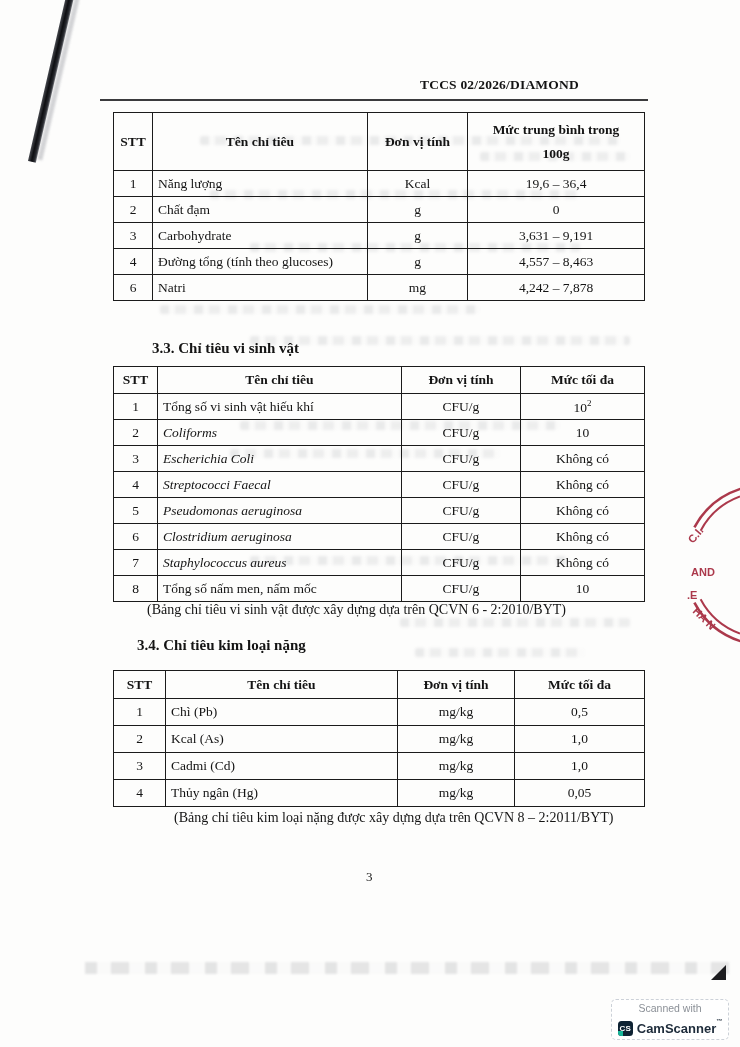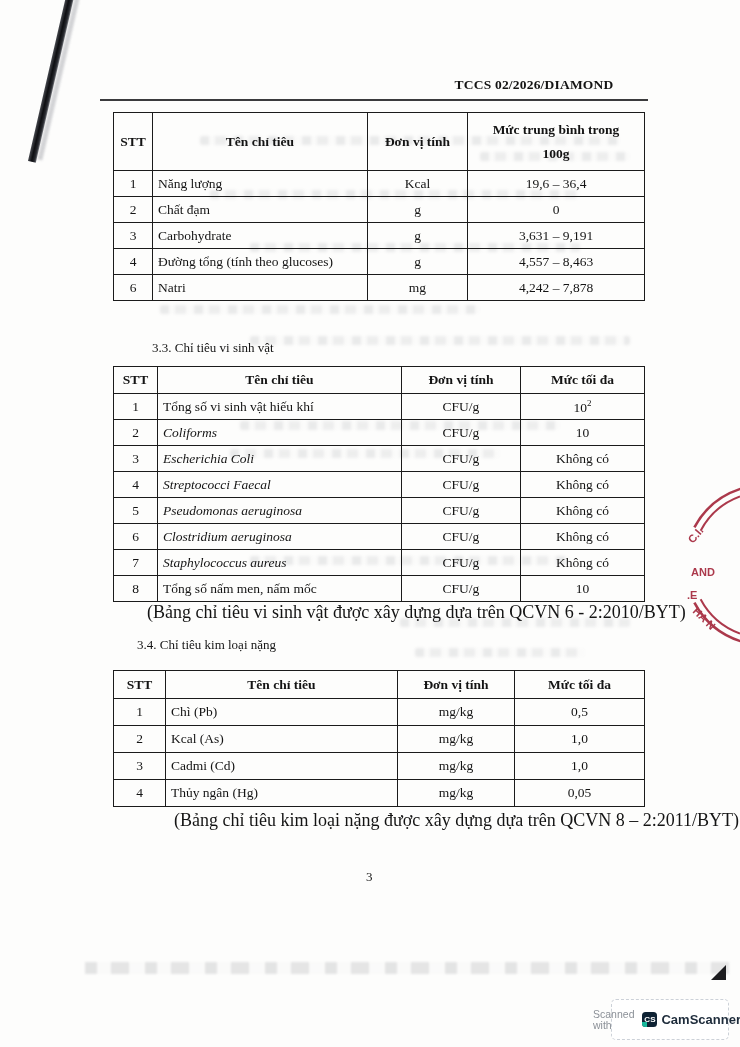--- a/index.html
+++ b/index.html
@@ -32,21 +32,21 @@
     background:repeating-linear-gradient(90deg,
       rgba(110,112,118,.35) 0 12px, rgba(150,152,158,.06) 12px 26px,
       rgba(90,92,98,.30) 26px 44px, rgba(150,152,158,.05) 44px 60px);
   }
   .corner-tri{
     position:absolute;left:711px;top:965px;width:0;height:0;
     border-top:15px solid transparent;border-right:15px solid #1b1b1e;filter:blur(.3px);
   }
 
   
-  .doc-ref{position:absolute;left:420px;top:77px;width:228px;text-align:center;
+  .doc-ref{position:absolute;left:420px;top:77px;width:228px;text-align:left;
     font-size:13.5px;font-weight:600;letter-spacing:.2px;}
   .head-rule{position:absolute;left:100px;top:99px;width:548px;height:2px;background:#3b3b3d;}
 
   
   table.tbl{position:absolute;border-collapse:collapse;table-layout:fixed;background:transparent;}
   table.tbl td, table.tbl th{
     border:1.6px solid #1b1b1b;font-size:13.5px;padding:0 5px;
     vertical-align:middle;overflow:hidden;white-space:nowrap;
   }
   table.tbl th{font-weight:bold;text-align:center;}
@@ -61,37 +61,37 @@
   #t1 th .tworow{line-height:1.75;}
 
   #t2{left:113px;top:366px;width:531px;}
   #t2 thead tr{height:27px;}
   #t2 tbody tr{height:26px;}
 
   #t3{left:113px;top:670px;width:531px;}
   #t3 thead tr{height:28px;}
   #t3 tbody tr{height:27px;}
 
-  .sec-title{position:absolute;font-size:13px;font-weight:normal;}
+  .sec-title{position:absolute;font-size:15px;font-weight:bold;}
   #h33{left:152px;top:340px;}
   #h34{left:137px;top:637px;text-align:center;}
-  .tbl-note{position:absolute;font-size:18px;}
+  .tbl-note{position:absolute;font-size:14px;}
   #note33{left:147px;top:602px;}
   #note34{left:134px;top:810px;margin-left:40px;}
   .page-num{position:absolute;left:366px;top:869px;font-size:13px;}
 
   
   .stamp{position:absolute;left:660px;top:487px;width:80px;height:175px;opacity:.92;}
   .stamp text{font-family:"Liberation Sans",sans-serif;font-weight:bold;fill:#a5293d;}
 
   
   .cs-badge{
     position:absolute;left:611px;top:999px;width:116px;height:39px;
     background:#fff;border:1.5px dashed #ccd1d8;border-radius:5px;
-    display:flex;align-items:center;justify-content:center;gap:8px;
+    display:flex;flex-direction:column;align-items:center;justify-content:center;gap:8px;
     font-family:"Liberation Sans",sans-serif;
   }
   .cs-line1{font-size:10.5px;color:#8b9097;line-height:1;}
   .cs-line2{display:flex;align-items:center;gap:4px;line-height:1;}
   .cs-logo{
     width:15px;height:15px;border-radius:3.5px;background:#0e2233;position:relative;
     display:flex;align-items:center;justify-content:center;
     color:#fff;font-size:8px;font-weight:bold;letter-spacing:.2px;
   }
   .cs-logo::after{

